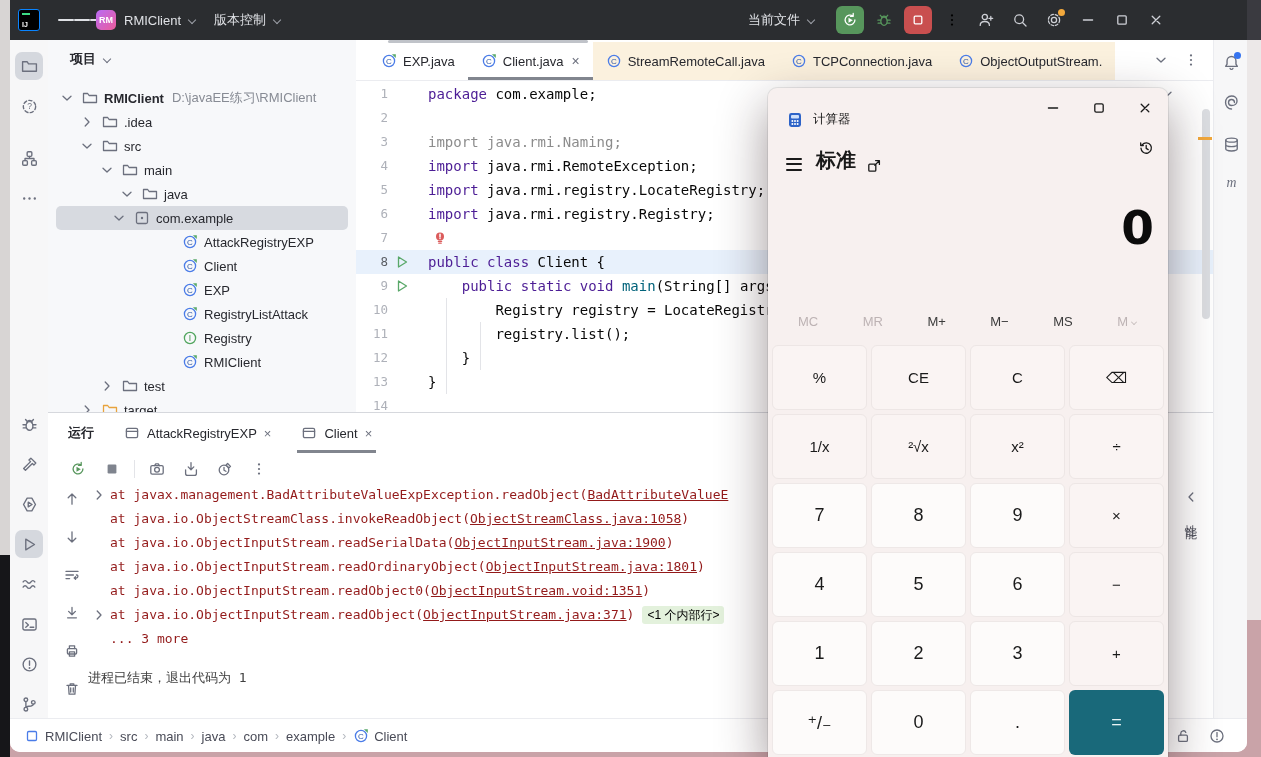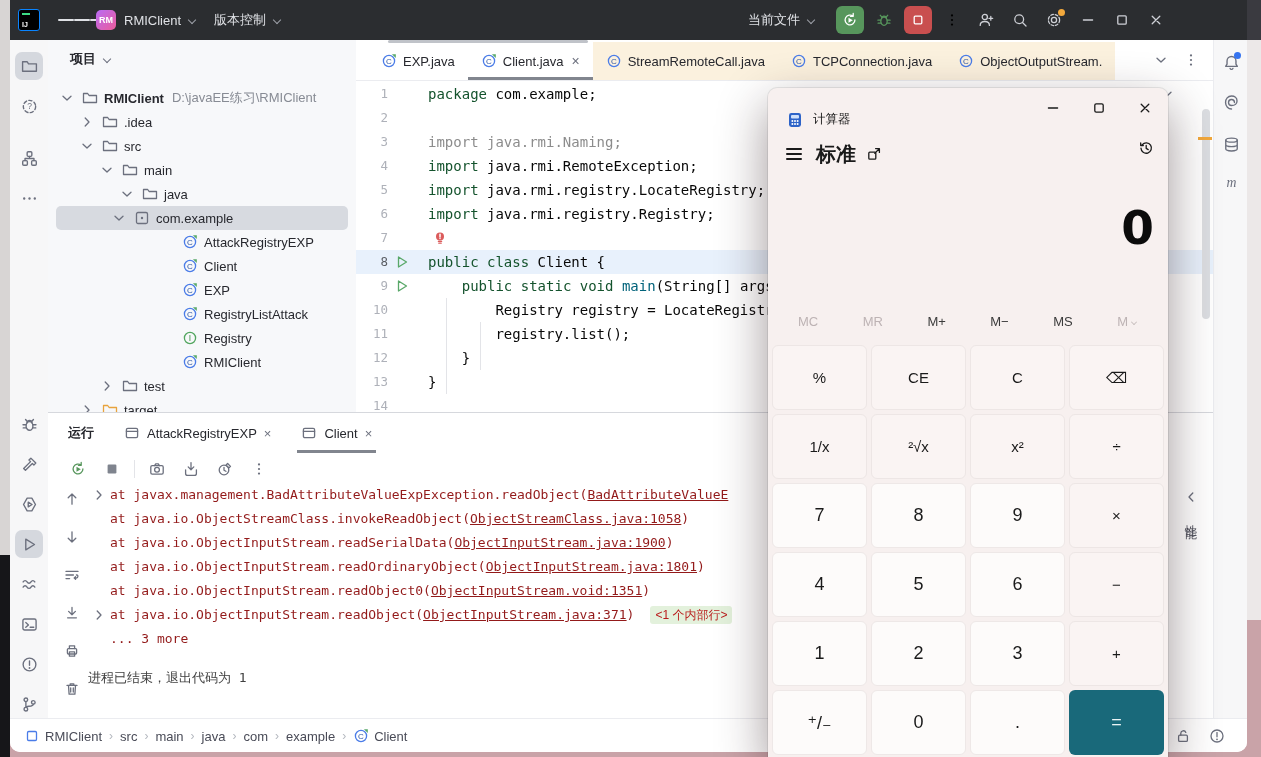--- a/index.html
+++ b/index.html
@@ -72,21 +72,21 @@
   #tabs-right{position:absolute;right:14px;top:12px;display:flex;gap:14px;color:#6C707E;}
   #editor-sep{position:absolute;left:0;top:40px;width:100%;height:1px;background:#EBECF0;}
 
   #caret-line{position:absolute;left:0;top:210px;width:857px;height:24px;background:#E8F1FC;}
   #gutter{position:absolute;left:0;top:42px;width:32px;text-align:right;}
   #gutter .gnum{height:24px;line-height:24px;font-family:"DejaVu Sans Mono",monospace;font-size:12.5px;color:#AEB1B9;}
   #gutter .gnum.cur{color:#5A5D63;}
   .run-mark{position:absolute;left:38px;width:16px;height:16px;}
   #code{position:absolute;left:72px;top:42px;font-family:"DejaVu Sans Mono",monospace;font-size:14px;}
   .code-line{height:24px;line-height:24px;white-space:pre;}
-  .k{color:#14532d;} .p{color:#080808;} .g{color:#8C8C8C;} .m{color:#00627A;}
+  .k{color:#4c1d95;} .p{color:#080808;} .g{color:#8C8C8C;} .m{color:#00627A;}
   .iguide{position:absolute;width:1px;background:#E3E4E8;}
   #bulb{position:absolute;left:76px;top:186px;}
   #ed-scroll{position:absolute;right:3px;top:69px;width:8px;height:210px;background:#DCDEE2;border-radius:4px;}
   #ed-mark{position:absolute;right:1px;top:97px;width:14px;height:3px;background:#F2A83C;}
   .navchev{position:absolute;top:46px;color:#9DA0A8;}
 
   
   #rstripe{left:1203px;top:40px;width:34px;height:678px;background:#F7F7F8;border-left:1px solid #EBECF0;}
   #rstripe .str-btn{left:3px;}
   .bell-dot{position:absolute;right:4px;top:4px;width:7px;height:7px;border-radius:50%;background:#3574F0;}
@@ -101,21 +101,21 @@
   #run-toolbar{position:absolute;left:18px;top:44px;display:flex;align-items:center;gap:10px;}
   .rt-btn{width:24px;height:24px;border-radius:5px;display:flex;align-items:center;justify-content:center;}
   .rt-sep{width:1px;height:18px;background:#E3E4E8;}
   #console-gutter{position:absolute;left:12px;top:74px;display:flex;flex-direction:column;gap:14px;align-items:center;}
   #console-gutter .ic{width:18px;height:18px;}
   #console{position:absolute;left:40px;top:70px;font-family:"DejaVu Sans Mono",monospace;font-size:13px;}
   .con-line{height:24px;line-height:24px;white-space:pre;display:flex;align-items:center;}
   .con-fold{width:22px;color:#6C707E;flex:none;display:flex;align-items:center;}
   .con-t{color:#931A1A;}
   .con-l{color:#931A1A;text-decoration:underline;}
-  .con-badge{display:inline-block;margin-left:16px;padding:0 5px;background:#E3F1DC;color:#b91c1c;
+  .con-badge{display:inline-block;margin-left:8px;padding:0 5px;background:#E3F1DC;color:#000000;
      font-size:12px;border-radius:3px;font-family:"Liberation Sans",sans-serif;line-height:18px;}
   #exit-line{position:absolute;left:40px;top:256px;font-family:"DejaVu Sans Mono",monospace;font-size:13px;color:#404040;}
   #profiler-tab{position:absolute;right:14px;top:76px;display:flex;flex-direction:column;align-items:center;gap:10px;color:#494B57;}
   #profiler-tab .vtext{writing-mode:vertical-rl;font-size:12px;letter-spacing:3px;}
 
   
   #statusbar{left:0;top:718px;width:1237px;height:34px;background:#fff;border-top:1px solid #EBECF0;
      display:flex;align-items:center;font-size:13px;color:#494B57;}
   #breadcrumbs{display:flex;align-items:center;gap:7px;margin-left:14px;}
   #breadcrumbs .sep{color:#B4B8BF;font-size:12px;}
@@ -123,21 +123,21 @@
   #status-right{position:absolute;right:22px;top:0;height:34px;display:flex;align-items:center;gap:18px;}
 
   
   #calc{left:768px;top:88px;width:400px;height:669px;background:#F7F0EF;border-radius:9px 9px 0 0;
      box-shadow:0 18px 50px rgba(40,20,25,.45), 0 0 0 1px rgba(0,0,0,.08);z-index:5;}
   #calc-titlebar{position:absolute;left:0;top:0;width:100%;height:40px;display:flex;align-items:flex-end;}
   #calc-title{font-size:12.5px;color:#1A1A1A;margin-left:10px;}
   #calc-appicon{margin-left:18px;width:17px;height:17px;}
   #calc-wctl{position:absolute;right:0;top:0;height:40px;display:flex;}
   #calc-wctl .wbtn{width:46px;height:40px;display:flex;align-items:center;justify-content:center;color:#1A1A1A;}
-  #calc-nav{position:absolute;left:0;top:46px;width:100%;height:40px;display:flex;align-items:center;}
+  #calc-nav{position:absolute;left:0;top:46px;width:100%;height:40px;display:flex;align-items:flex-end;}
   #calc-mode{font-size:20px;font-weight:bold;color:#1A1A1A;margin:0 10px 0 14px;}
   #calc-burger span{display:block;width:16px;height:1.8px;background:#1A1A1A;margin:3.5px 0;border-radius:1px;}
   #calc-burger{margin-left:18px;}
   #calc-history{position:absolute;right:14px;top:52px;}
   #calc-display{position:absolute;right:14px;top:112px;font-size:47px;font-weight:600;color:#0B0B0B;
      font-family:"DejaVu Sans",sans-serif;}
   #calc-memory{position:absolute;left:0;top:222px;width:100%;display:flex;justify-content:space-between;padding:0 22px;box-sizing:border-box;}
   .mem-btn{font-size:13px;color:#3B3B3B;padding:4px 8px;display:flex;align-items:center;gap:2px;}
   .mem-btn.dis{color:#BDB3B4;}
   .mem-btn .chev{transform:scale(.7);}

